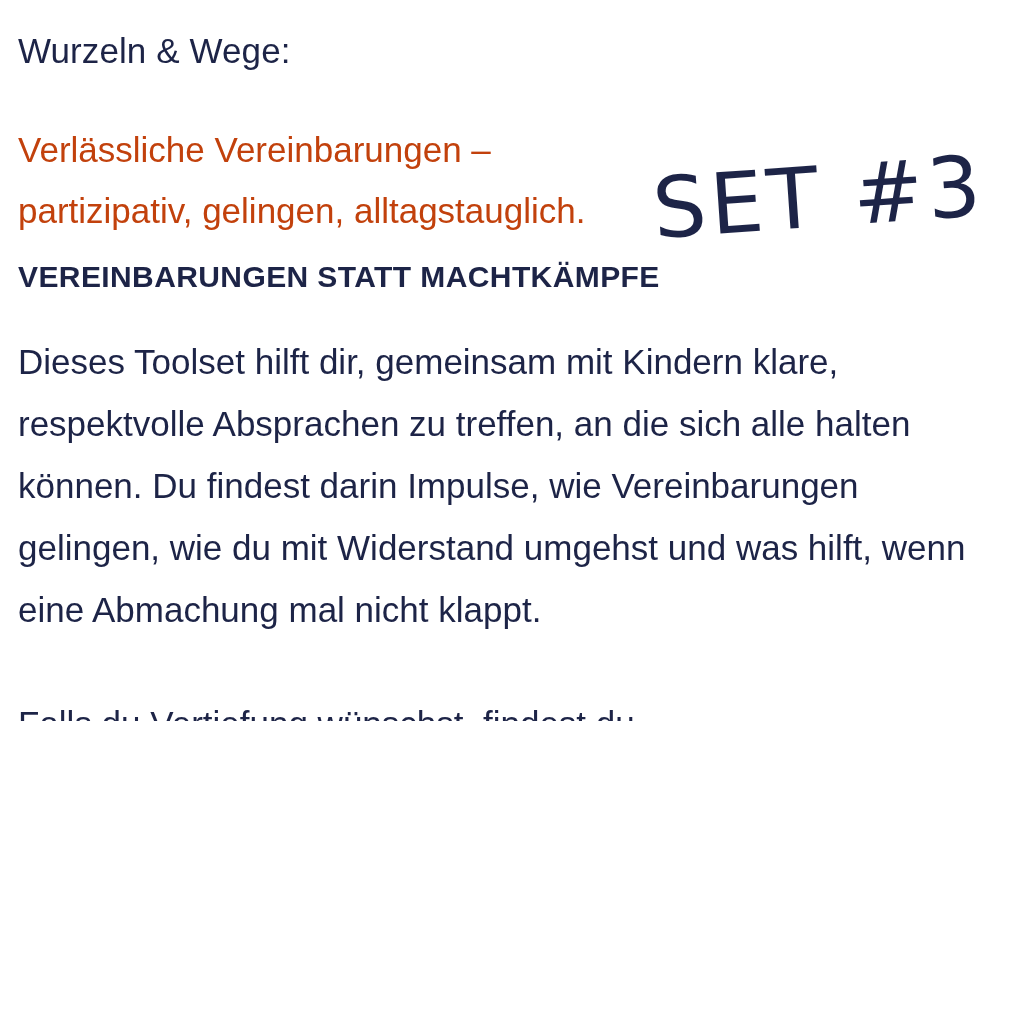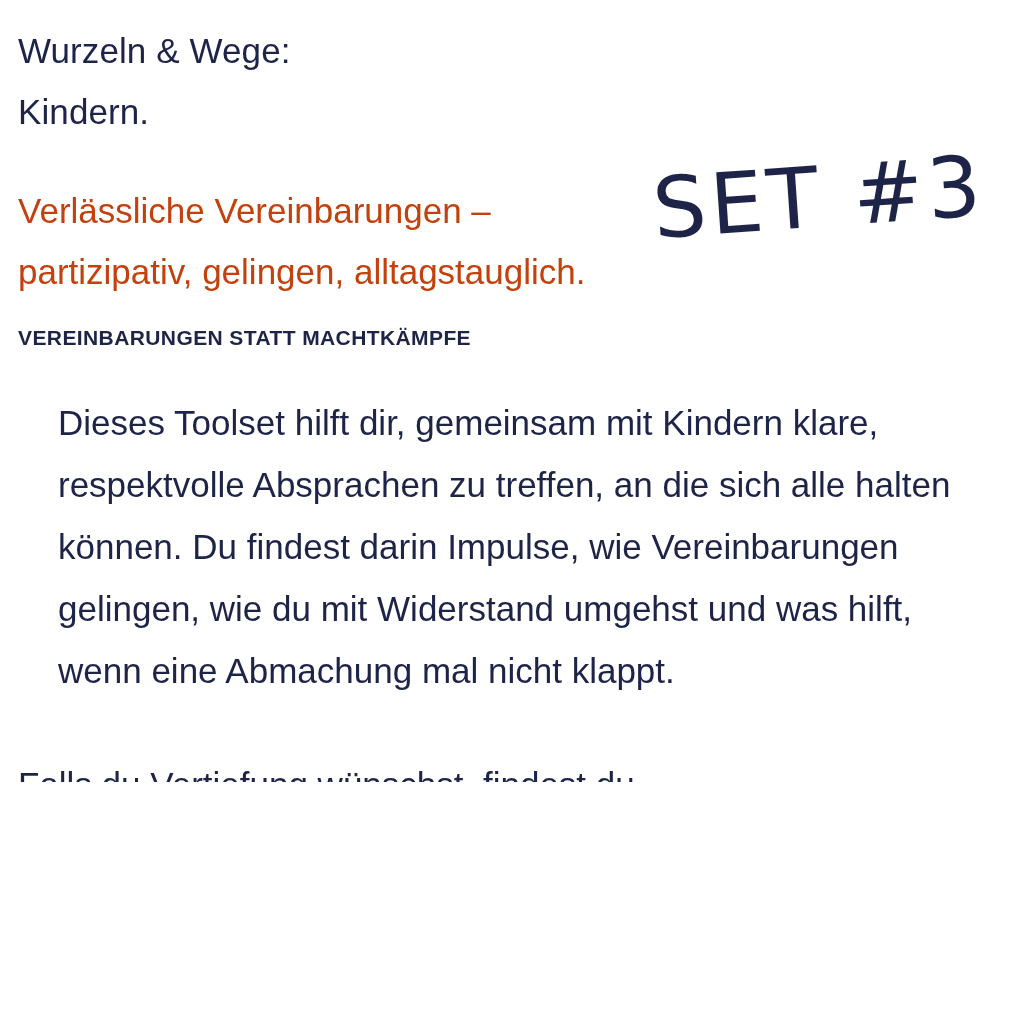--- a/index.html
+++ b/index.html
@@ -41,34 +41,33 @@
     line-height: 61px;
     font-weight: 400;
     color: #c2410c;
   }
   .subtitle-line {
     display: block;
     white-space: nowrap;
   }
   .spacer-2 { height: 14px; }
   .heading {
-    font-size: 21px;
+    font-size: 30px;
     line-height: 44px;
     font-weight: 700;
     letter-spacing: 0.4px;
     color: #1d2447;
   }
   .spacer-3 { height: 32px; }
   .body-text {
     font-size: 35px;
     line-height: 62px;
     font-weight: 400;
     color: #1d2447;
     max-width: 990px;
-    margin-left: 40px;
   }
   .spacer-4 { height: 52px; }
   .body-text-cut {
     font-size: 35px;
     line-height: 62px;
     font-weight: 400;
     color: #1d2447;
     max-width: 990px;
     height: 28px;
     overflow: hidden;
@@ -86,21 +85,20 @@
     overflow: visible;
   }
 </style>
 </head>
 <body>
 
 <div class="page">
 
   <div class="block lede">
     <span class="lede-line">Wurzeln &amp; Wege:</span>
-    <span class="lede-line">Kindern.</span>
   </div>
 
   <div class="spacer-1"></div>
 
   <div class="block subtitle">
     <span class="subtitle-line">Verlässliche Vereinbarungen –</span>
     <span class="subtitle-line">partizipativ, gelingen, alltagstauglich.</span>
   </div>
 
   <div class="spacer-2"></div>

